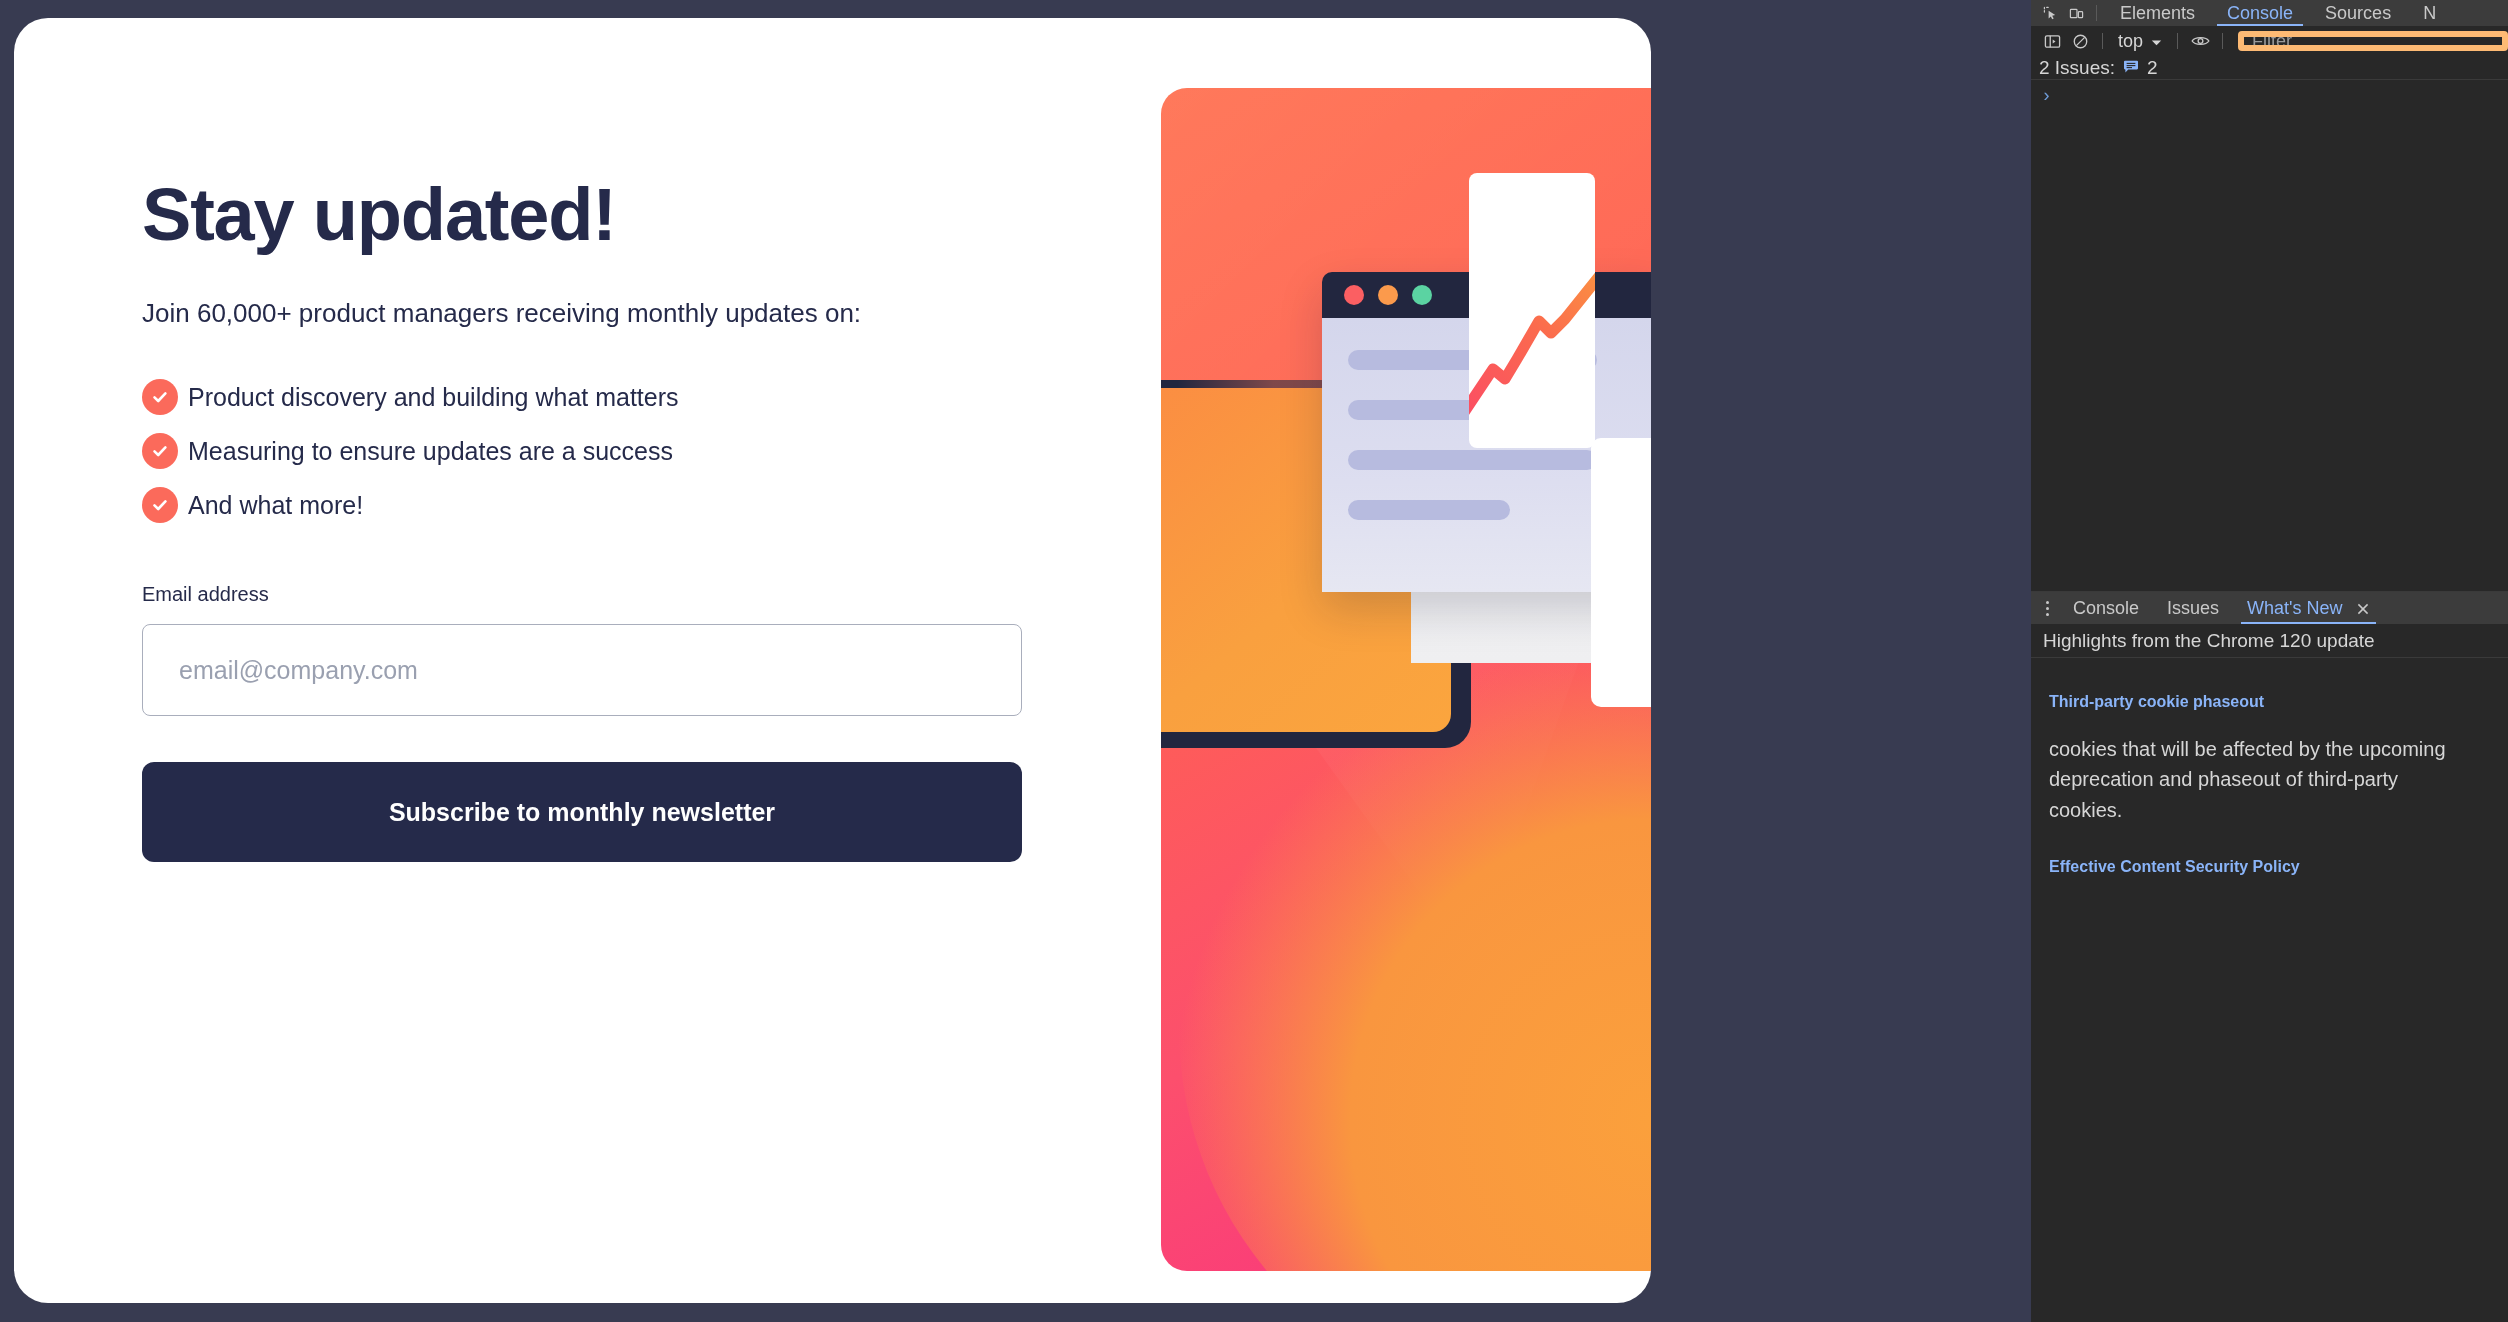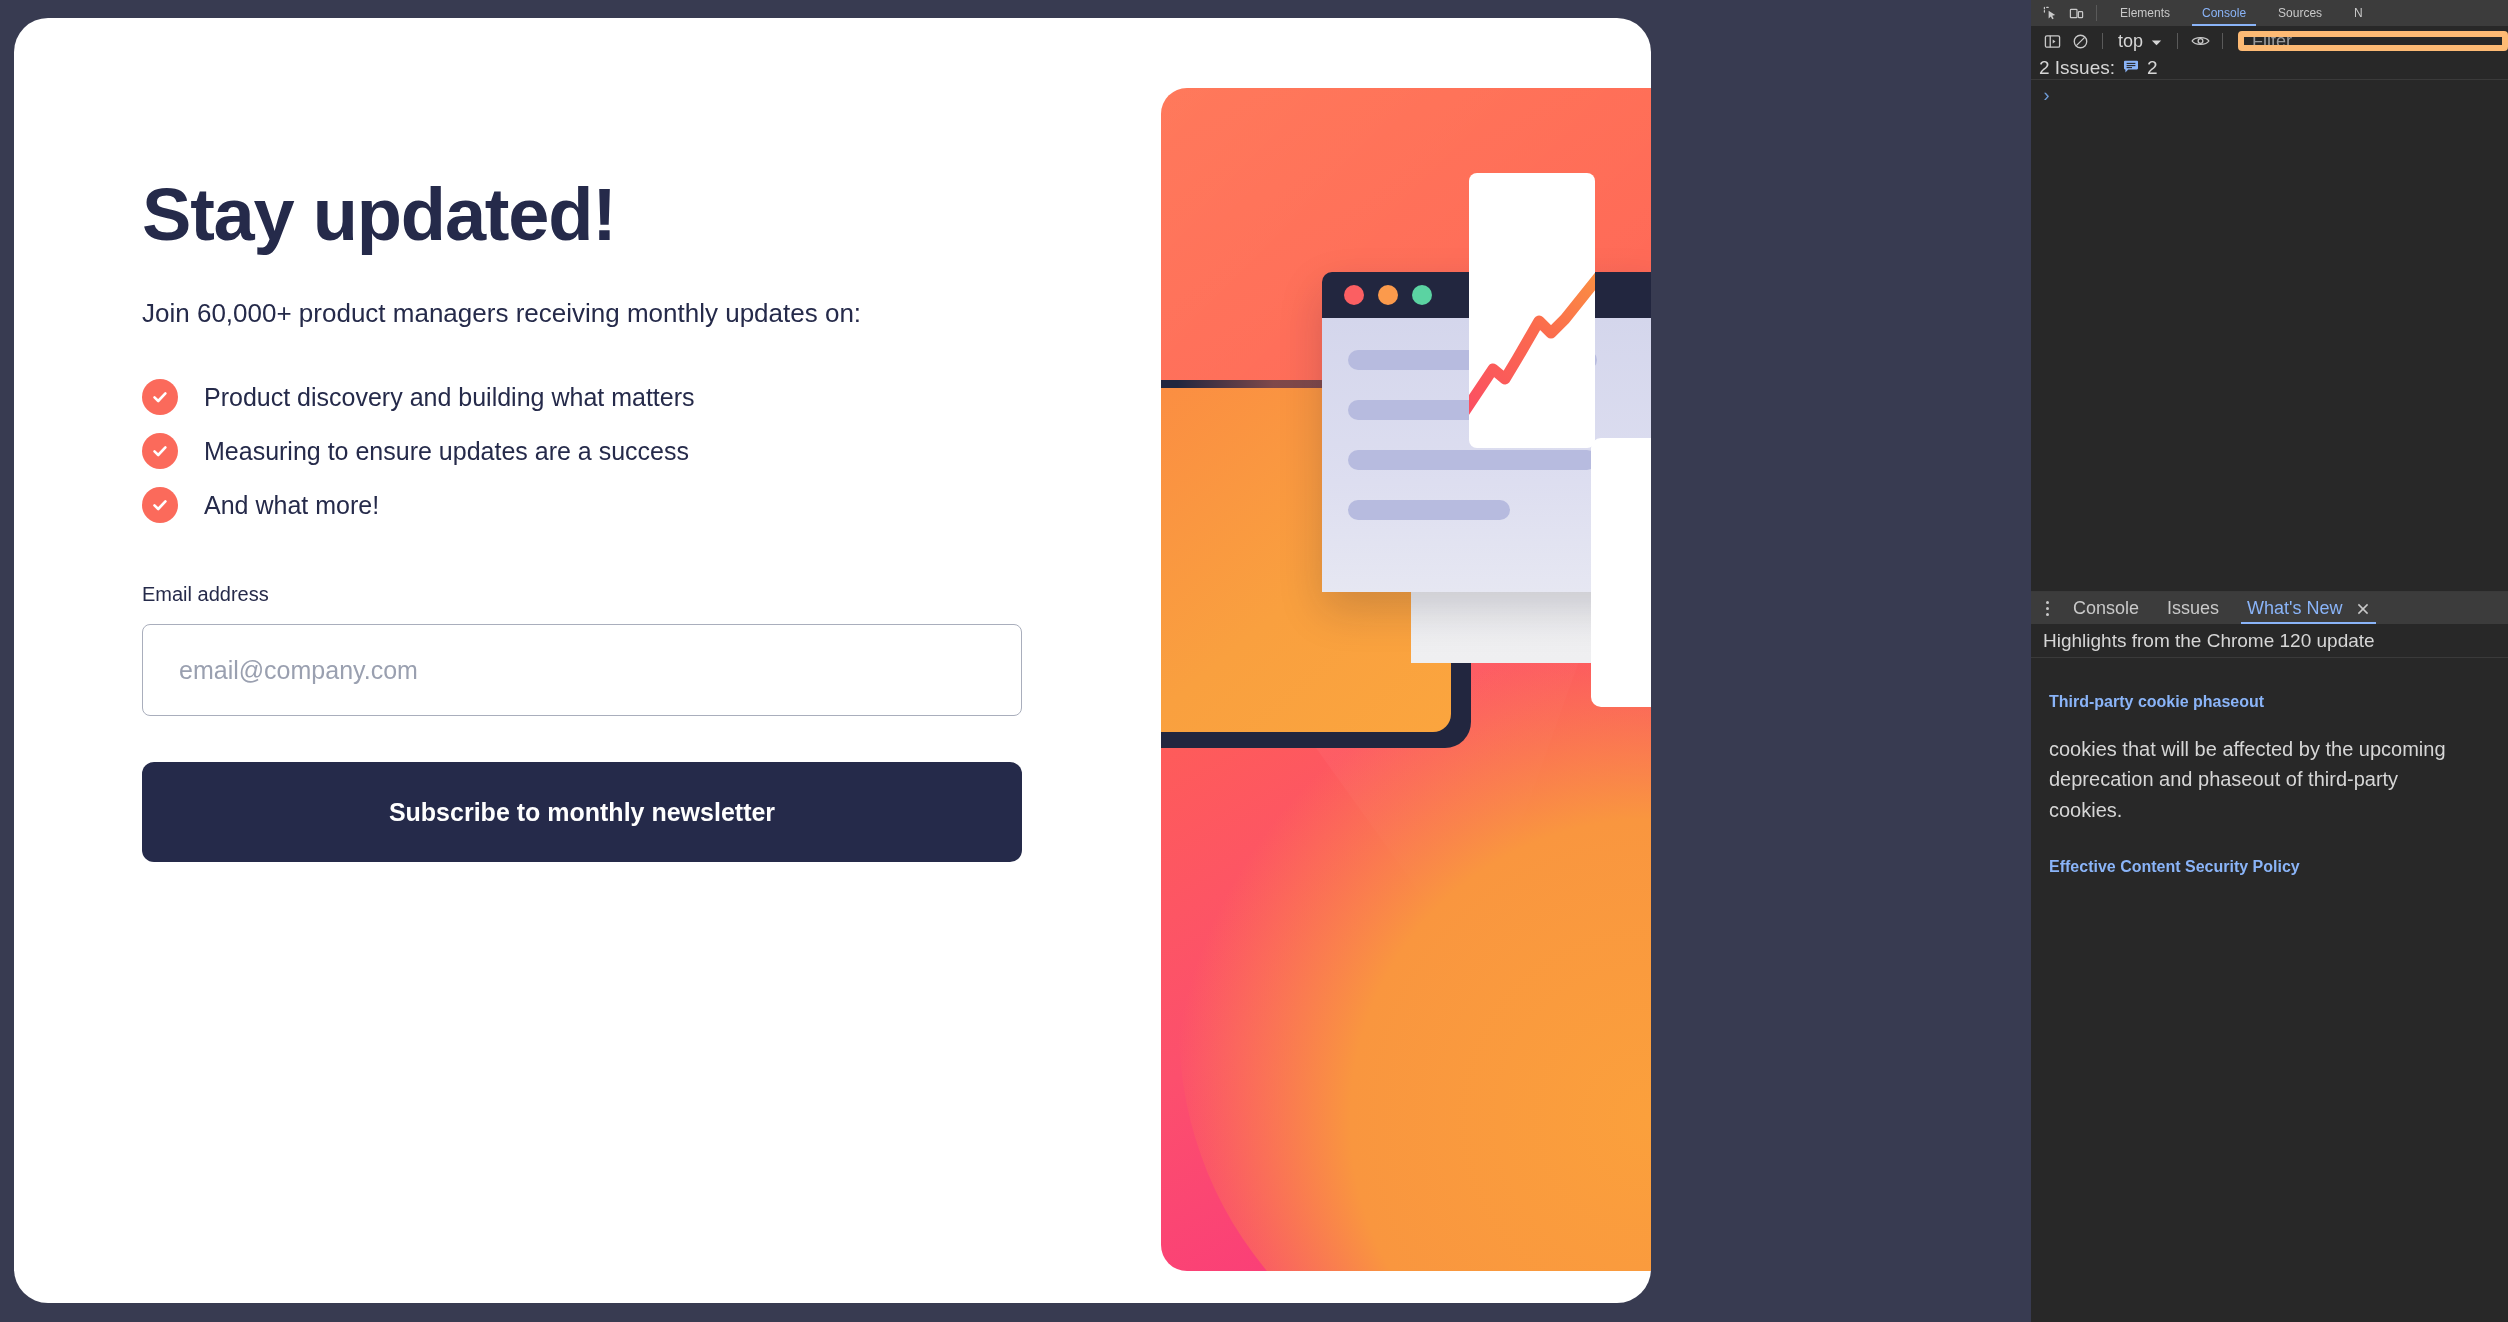--- a/index.html
+++ b/index.html
@@ -67,21 +67,21 @@
   }
 
   .benefits {
     margin-top: 48px;
     list-style: none;
   }
 
   .benefit {
     display: flex;
     align-items: center;
-    gap: 26px;
+    gap: 10px;
     margin-bottom: 18px;
   }
 
   .check-badge {
     flex: 0 0 auto;
     width: 36px;
     height: 36px;
     border-radius: 50%;
     background: #FB6A5B;
     display: flex;
@@ -319,21 +319,21 @@
     align-items: center;
     justify-content: center;
     width: 26px;
     height: 24px;
     flex: 0 0 auto;
   }
   .dt-vsep {
     width: 1px; height: 16px; background: #5A5A5A; margin: 0 7px; flex: 0 0 auto;
   }
   .dt-tab {
-    font-size: 12px;
+    font-size: 18px;
     color: #C9C9C9;
     padding: 0 16px;
     line-height: 26px;
     flex: 0 0 auto;
     position: relative;
   }
   .dt-tab.active { color: #8AB4F8; }
   .dt-tab.active::after {
     content: "";
     position: absolute;

